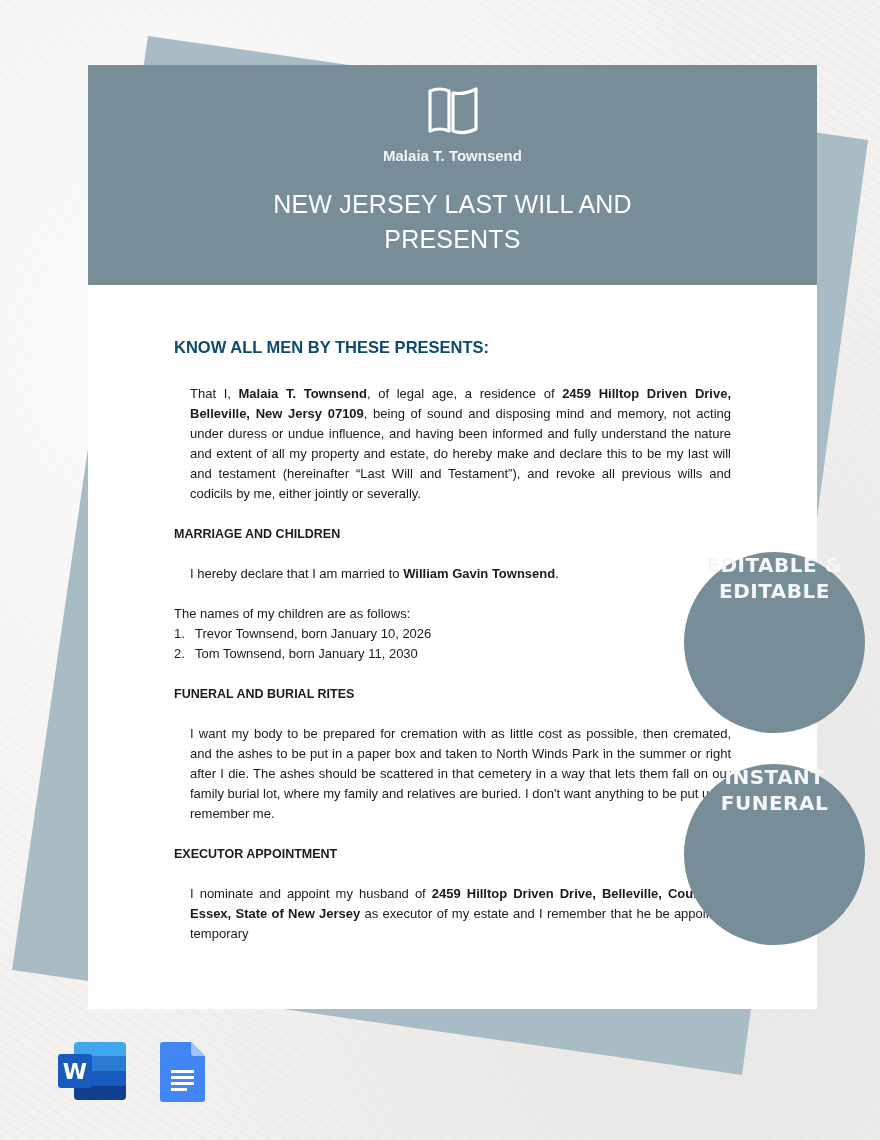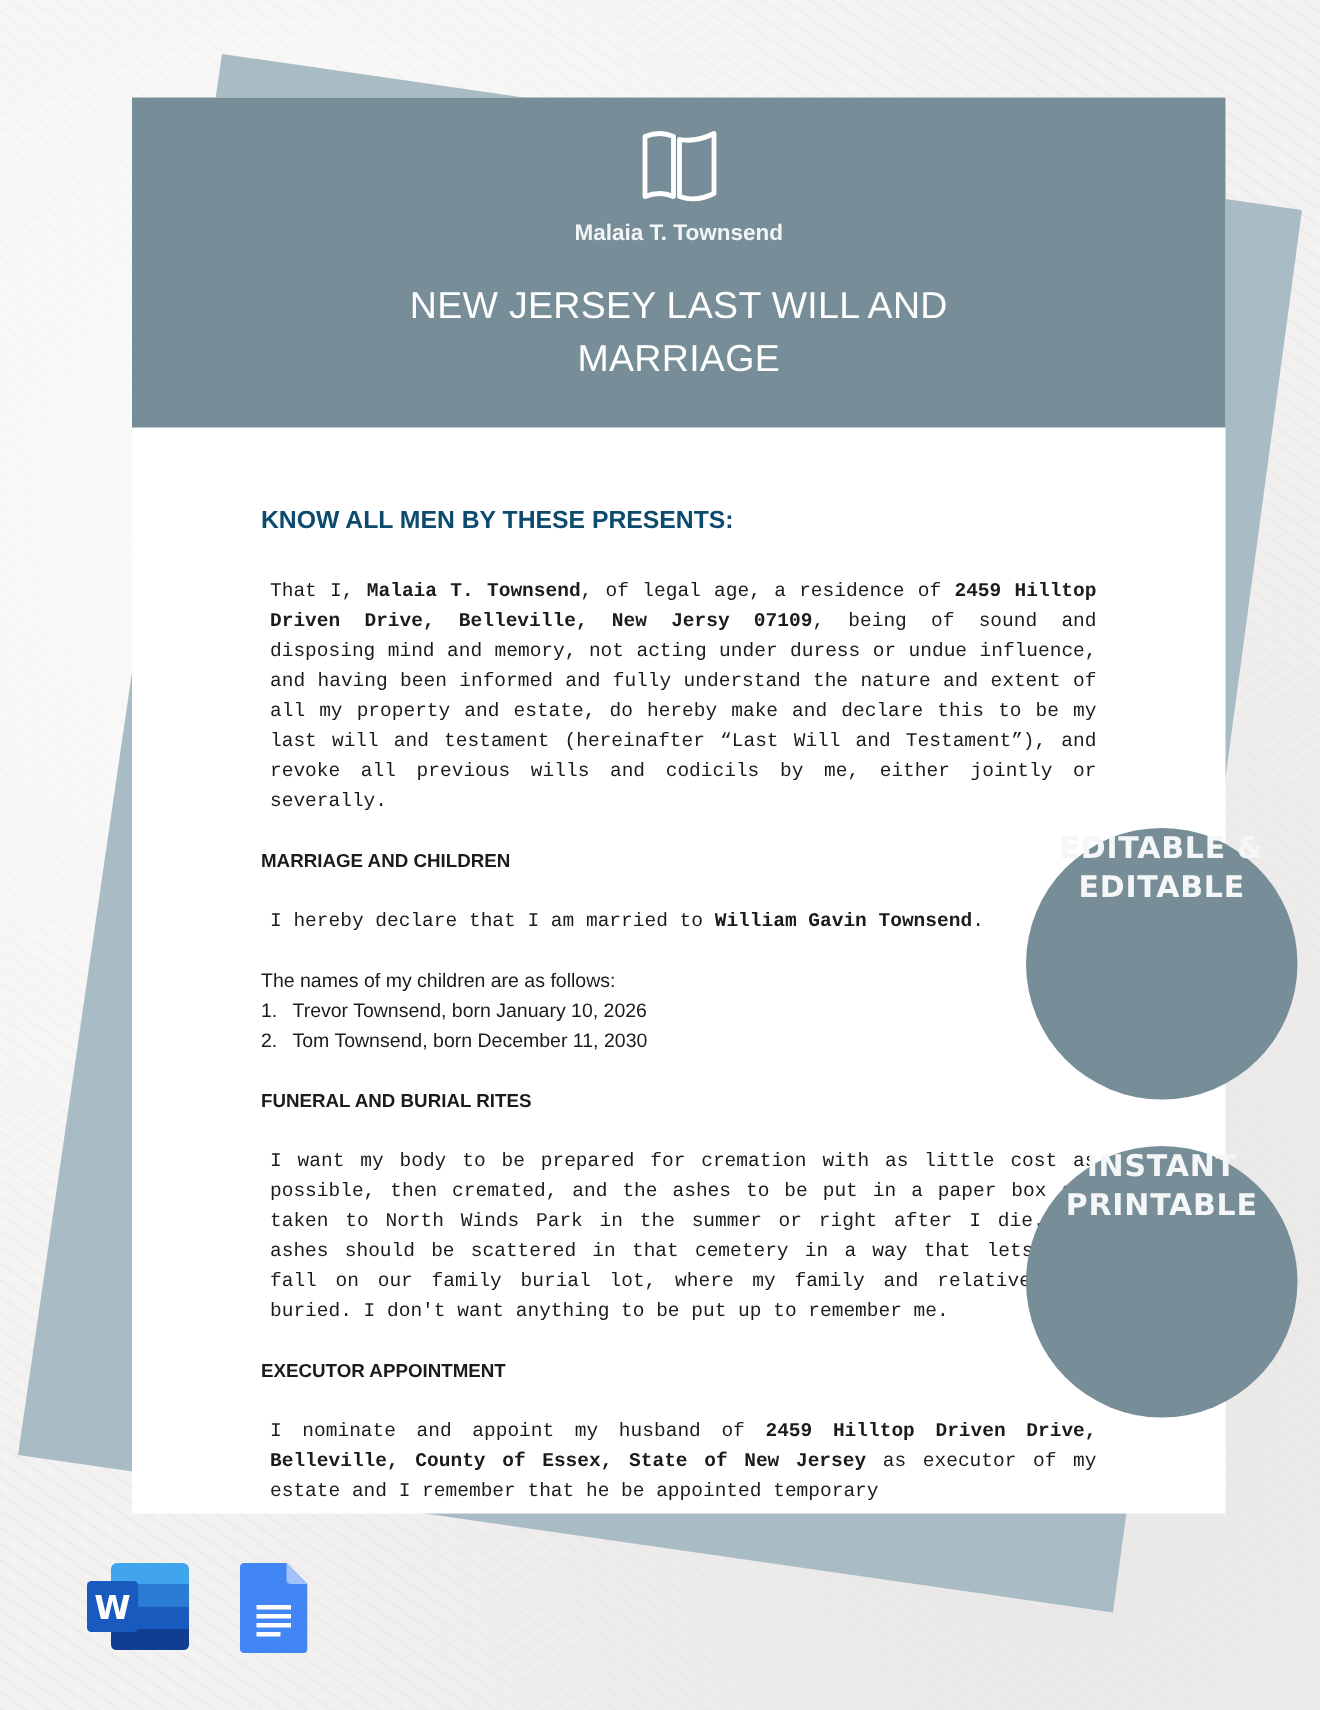--- a/index.html
+++ b/index.html
@@ -29,21 +29,21 @@
   .doc-title {
     position:absolute; left:0; right:0; top:122px;
     font-size:25px; font-weight:normal; line-height:35px; color:#fff;
     letter-spacing:0.2px;
   }
   .page-body {
     position:absolute; left:86px; top:268px; width:557px;
     color:#1b1b1b; font-size:13px; line-height:20px;
   }
   .lead-heading { font-size:16.5px; font-weight:bold; margin:0 0 23px 0; color:#0c4a6e; line-height:28px; }
-  .para { margin:0 0 20px 6px; text-align:justify;font-family:Liberation Mono, monospace; }
+  .para { margin:0 0 20px 16px; text-align:justify; }
   .section-heading { font-weight:bold; font-size:12.5px; margin:0 0 20px 0; }
   .list { margin:0 0 20px 0; padding:0; list-style:none; }
   .list li { display:flex; }
   .list .num { width:21px; }
   b { font-weight:bold; }
   .badge {
     position:absolute; width:181px; height:181px; border-radius:50%;
     background:#778e98; color:#f4f6f7;
     display:flex; align-items:flex-start; justify-content:center; text-align:center;
     font-family:"DejaVu Sans", sans-serif; font-weight:bold; font-size:20px; line-height:26px;
@@ -64,62 +64,62 @@
 
 <div class="page">
   <div class="page-header">
     <svg class="book-icon" viewBox="0 0 58 52">
       <path d="M6 6 Q16 2 25 6 L25 46 Q16 42 6 46 Z" fill="none" stroke="#ffffff" stroke-width="3.2" stroke-linejoin="round"></path>
       <path d="M29 8 Q40 10 52 4 L52 44 Q40 50 29 46 Z" fill="none" stroke="#ffffff" stroke-width="3.2" stroke-linejoin="round"></path>
     </svg>
     <div class="author-name">Malaia T. Townsend</div>
     <div class="doc-title">
       <div>NEW JERSEY LAST WILL AND</div>
-      <div>MARRIAGE</div>
+      <div>PRESENTS</div>
     </div>
   </div>
 
   <div class="page-body">
     <div class="lead-heading">KNOW ALL MEN BY THESE PRESENTS:</div>
 
     <p class="para"><span>That I, </span><b>Malaia T. Townsend</b><span>, of legal age, a residence of </span><b>2459 Hilltop Driven Drive, Belleville, New Jersy 07109</b><span>, being of sound and disposing mind and memory, not acting under duress or undue influence, and having been informed and fully understand the nature and extent of all my property and estate, do hereby make and declare this to be my last will and testament (hereinafter “Last Will and Testament”), and revoke all previous wills and codicils by me, either jointly or severally.</span></p>
 
     <div class="section-heading">MARRIAGE AND CHILDREN</div>
     <p class="para"><span>I hereby declare that I am married to </span><b>William Gavin Townsend</b><span>.</span></p>
 
     <div>The names of my children are as follows:</div>
     <ul class="list">
       <li>
           <span class="num">1.</span>
           <span>Trevor Townsend, born January 10, 2026</span>
         </li>
       <li>
           <span class="num">2.</span>
-          <span>Tom Townsend, born December 11, 2030</span>
+          <span>Tom Townsend, born January 11, 2030</span>
         </li>
     </ul>
 
     <div class="section-heading">FUNERAL AND BURIAL RITES</div>
     <p class="para">I want my body to be prepared for cremation with as little cost as possible, then cremated, and the ashes to be put in a paper box and taken to North Winds Park in the summer or right after I die. The ashes should be scattered in that cemetery in a way that lets them fall on our family burial lot, where my family and relatives are buried. I don't want anything to be put up to remember me.</p>
 
     <div class="section-heading">EXECUTOR APPOINTMENT</div>
     <p class="para"><span>I nominate and appoint my husband of </span><b>2459 Hilltop Driven Drive, Belleville, County of Essex, State of New Jersey</b><span> as executor of my estate and I remember that he be appointed temporary</span></p>
   </div>
 </div>
 
 <div class="badge badge-editable">
   <div>
     <div>EDITABLE &amp;</div>
     <div>EDITABLE</div>
   </div>
 </div>
 <div class="badge badge-download">
   <div>
     <div>INSTANT</div>
-    <div>PRINTABLE</div>
+    <div>FUNERAL</div>
   </div>
 </div>
 
 <svg class="app-icon word-icon" viewBox="0 0 68 58">
   <rect x="16" y="0" width="52" height="58" rx="4" fill="#41a5ee"></rect>
   <rect x="16" y="14" width="52" height="15" fill="#2b7cd3"></rect>
   <rect x="16" y="29" width="52" height="15" fill="#185abd"></rect>
   <path d="M16 44 H68 V54 Q68 58 64 58 H20 Q16 58 16 54 Z" fill="#103f91"></path>
   <rect x="0" y="12" width="34" height="34" rx="3" fill="#185abd"></rect>
   <text x="17" y="37" text-anchor="middle" font-family="DejaVu Sans, sans-serif" font-weight="bold" font-size="22" fill="#ffffff">W</text>

